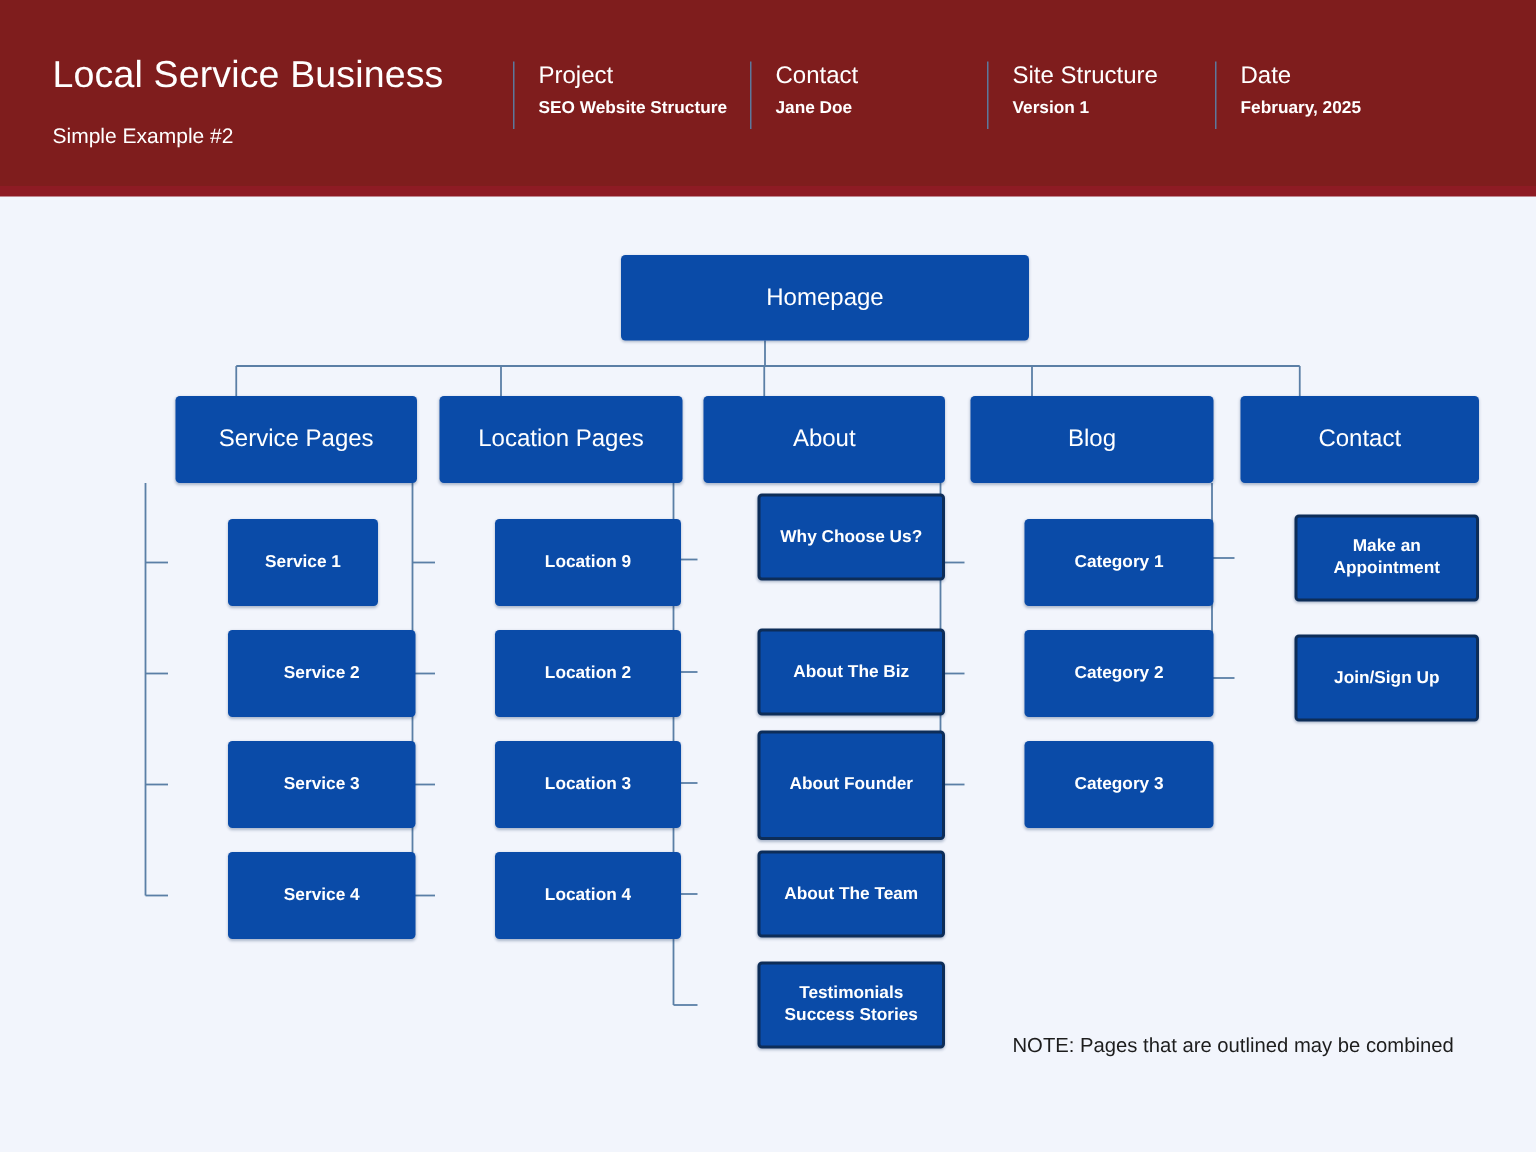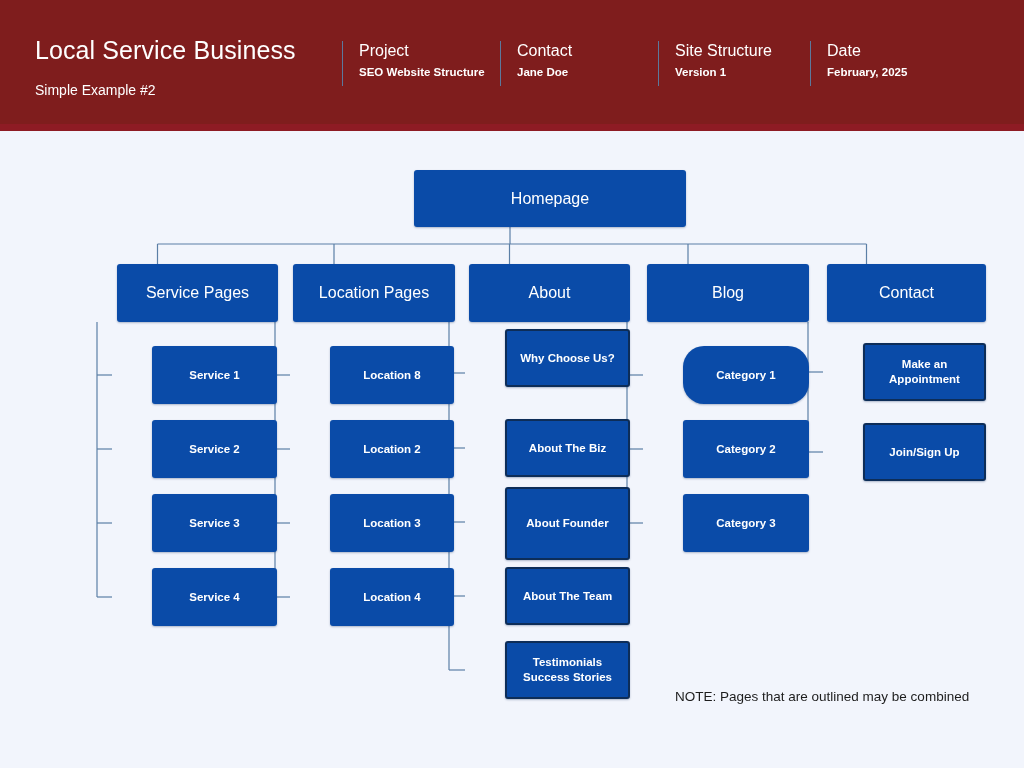--- a/index.html
+++ b/index.html
@@ -189,37 +189,37 @@
       <line x1="808" y1="241" x2="823" y2="241" stroke="#5b7fa6" stroke-width="1.2"></line>
       <line x1="808" y1="321" x2="823" y2="321" stroke="#5b7fa6" stroke-width="1.2"></line>
     </svg>
   <div id="nodes">
       <div class="node root" style="left: 374px; top: 39px; width: 272px; height: 57px;">
         <span>Homepage</span>
       </div>
       <div class="node level1" style="left: 77px; top: 133px; width: 161px; height: 58px;">
         <span>Service Pages</span>
       </div>
-      <div class="node leaf" style="left: 112px; top: 215px; width: 125px; height: 58px;">
+      <div class="node leaf" style="left: 112px; top: 215px; width: 100px; height: 58px;">
         <span>Service 1</span>
       </div>
       <div class="node leaf" style="left: 112px; top: 289px; width: 125px; height: 58px;">
         <span>Service 2</span>
       </div>
       <div class="node leaf" style="left: 112px; top: 363px; width: 125px; height: 58px;">
         <span>Service 3</span>
       </div>
       <div class="node leaf" style="left: 112px; top: 437px; width: 125px; height: 58px;">
         <span>Service 4</span>
       </div>
       <div class="node level1" style="left: 253px; top: 133px; width: 162px; height: 58px;">
         <span>Location Pages</span>
       </div>
       <div class="node leaf" style="left: 290px; top: 215px; width: 124px; height: 58px;">
-        <span>Location 8</span>
+        <span>Location 9</span>
       </div>
       <div class="node leaf" style="left: 290px; top: 289px; width: 124px; height: 58px;">
         <span>Location 2</span>
       </div>
       <div class="node leaf" style="left: 290px; top: 363px; width: 124px; height: 58px;">
         <span>Location 3</span>
       </div>
       <div class="node leaf" style="left: 290px; top: 437px; width: 124px; height: 58px;">
         <span>Location 4</span>
       </div>
@@ -237,21 +237,21 @@
       </div>
       <div class="node leaf outlined" style="left: 465px; top: 436px; width: 125px; height: 58px;">
         <span>About The Team</span>
       </div>
       <div class="node leaf outlined" style="left: 465px; top: 510px; width: 125px; height: 58px;">
         <span>Testimonials<br>Success Stories</span>
       </div>
       <div class="node level1" style="left: 607px; top: 133px; width: 162px; height: 58px;">
         <span>Blog</span>
       </div>
-      <div class="node leaf" style="left: 643px; top: 215px; width: 126px; height: 58px; border-radius: 21px;">
+      <div class="node leaf" style="left: 643px; top: 215px; width: 126px; height: 58px;">
         <span>Category 1</span>
       </div>
       <div class="node leaf" style="left: 643px; top: 289px; width: 126px; height: 58px;">
         <span>Category 2</span>
       </div>
       <div class="node leaf" style="left: 643px; top: 363px; width: 126px; height: 58px;">
         <span>Category 3</span>
       </div>
       <div class="node level1" style="left: 787px; top: 133px; width: 159px; height: 58px;">
         <span>Contact</span>

